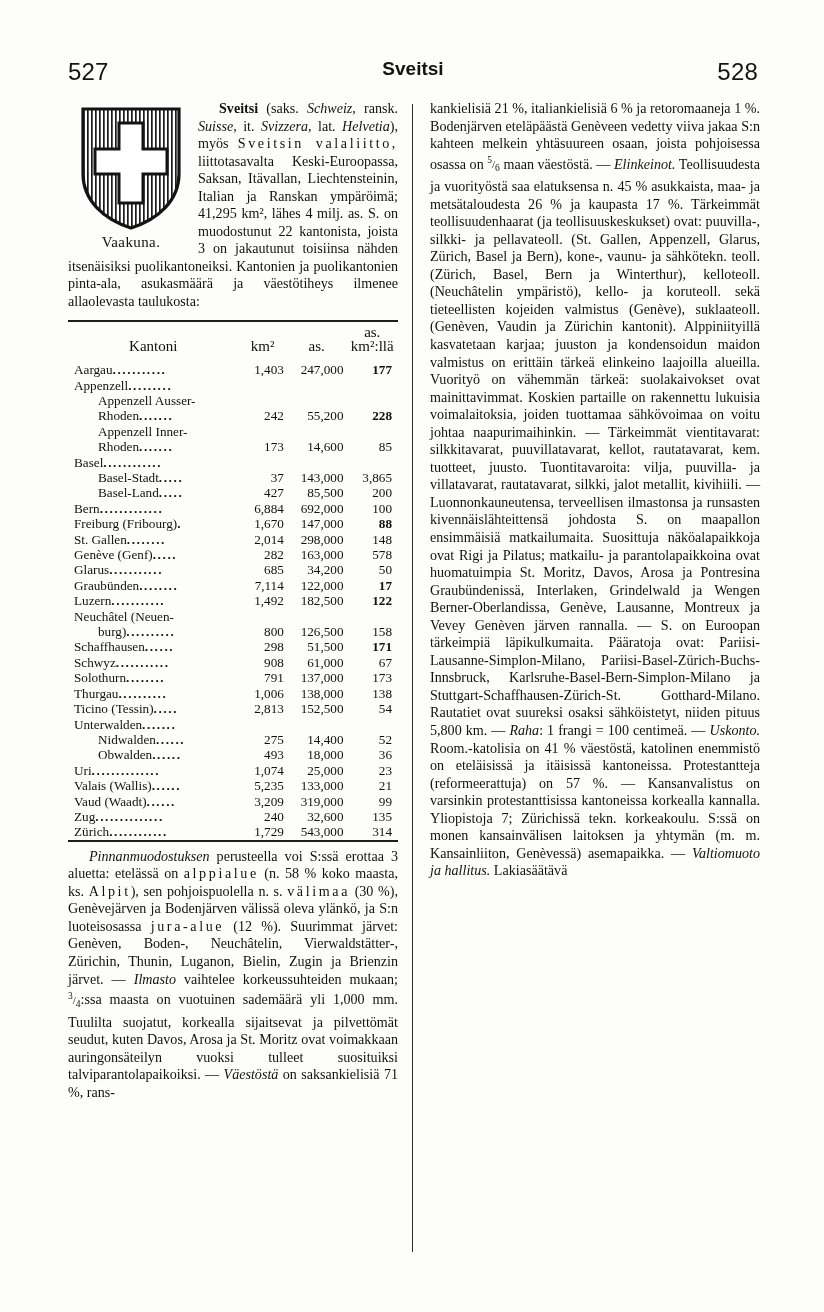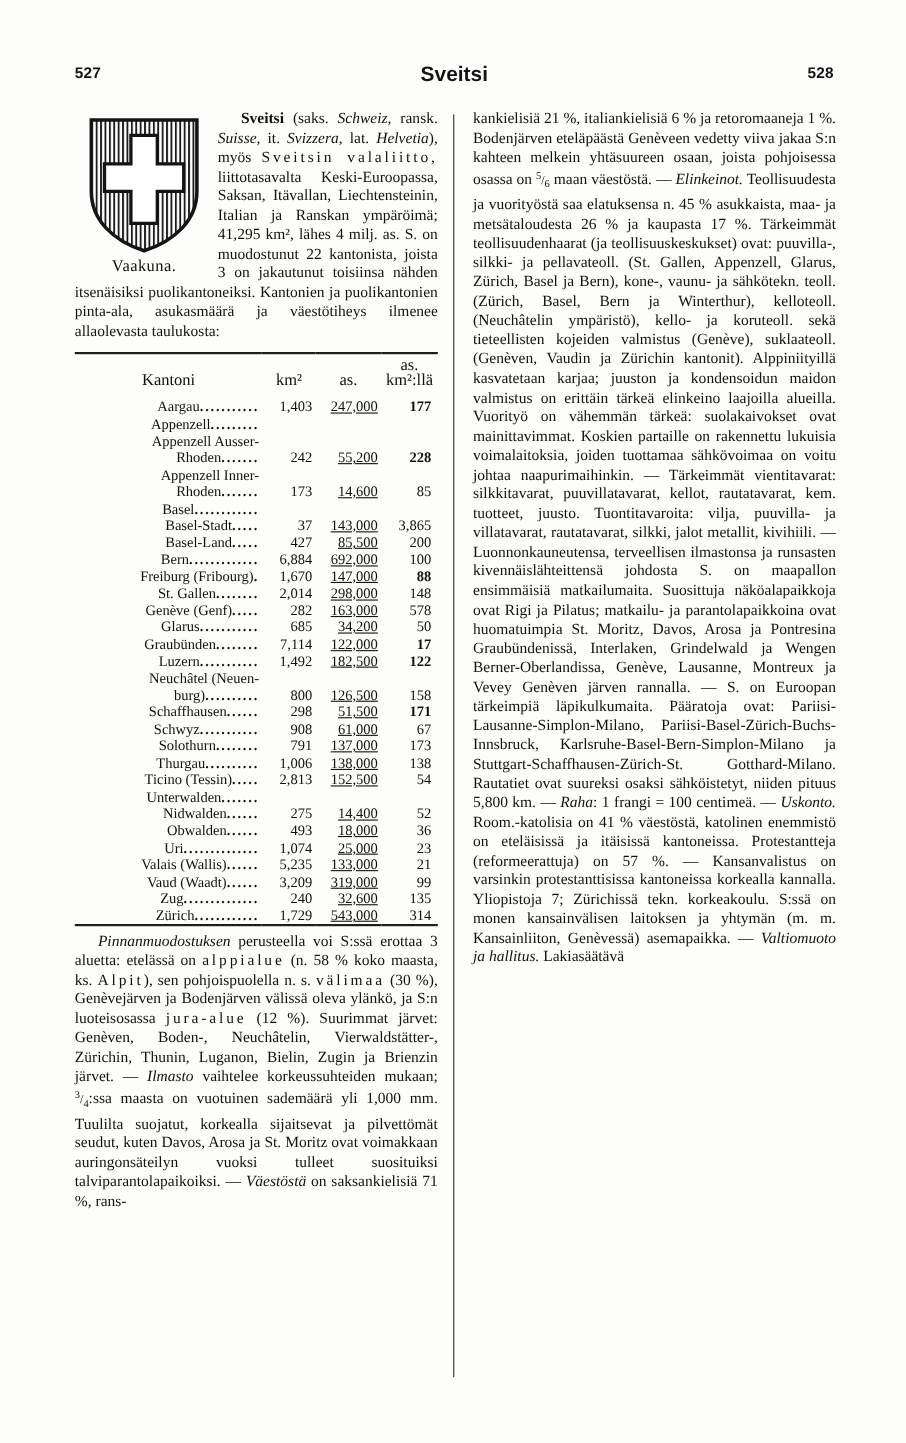--- a/index.html
+++ b/index.html
@@ -27,22 +27,22 @@
   .runhead {
     position: absolute;
     left: 68px;
     top: 58px;
     width: 690px;
     height: 28px;
   }
   .folio {
     position: absolute;
     font-family: "Liberation Sans", sans-serif;
-    font-weight: bold;
-    font-size: 14px;
+    font-weight: normal;
+    font-size: 24px;
     letter-spacing: .2px;
     color: #141414;
   }
   .folio-left { left: 0; top: 0; }
   .folio-right { right: 0; top: 0; }
   .runtitle {
     position: absolute;
     left: 0; right: 0; top: 0;
     text-align: center;
     font-family: "Liberation Sans", sans-serif;
@@ -135,29 +135,29 @@
   .vl { border-left: 1px solid #1d1d1d; }
   .cname {
     text-align: left;
     white-space: nowrap;
     width: 168px;
     padding-left: 6px !important;
   }
   .cname.lvl2 { padding-left: 30px !important; }
   .num { text-align: right; white-space: nowrap; }
   .c-km  { width: 52px; }
-  .c-as  { width: 62px; text-decoration: underline; }
+  .c-as  { width: 62px; }
   .c-den { width: 46px; padding-right: 6px !important; }
   .den-b { font-weight: bold; }
   .leader {
     display: inline-block;
     letter-spacing: 1.6px;
     font-weight: bold;
   }
-  .outer-l { border-left: 2.2px solid #1d1d1d; text-align: right; }
+  .outer-l { border-left: 2.2px solid #1d1d1d; }
   .outer-r { border-right: 2.2px solid #1d1d1d; }
 </style>
 </head>
 <body>
 
 <div class="page">
 
   <div class="runhead">
     <span class="folio folio-left">527</span>
     <span class="runtitle">Sveitsi</span>

